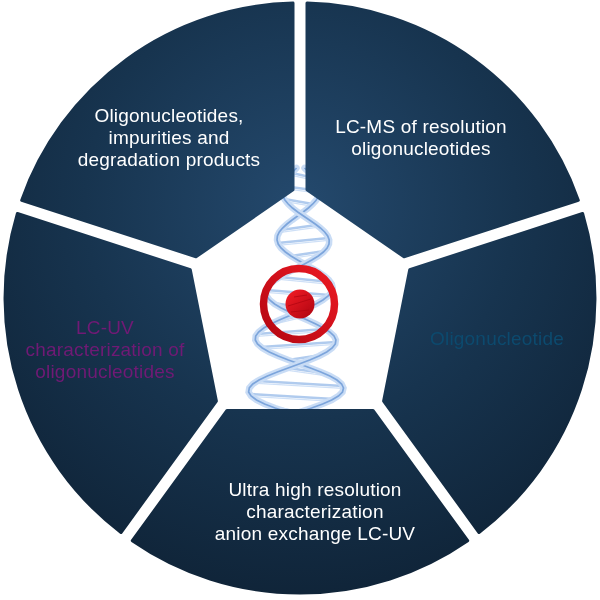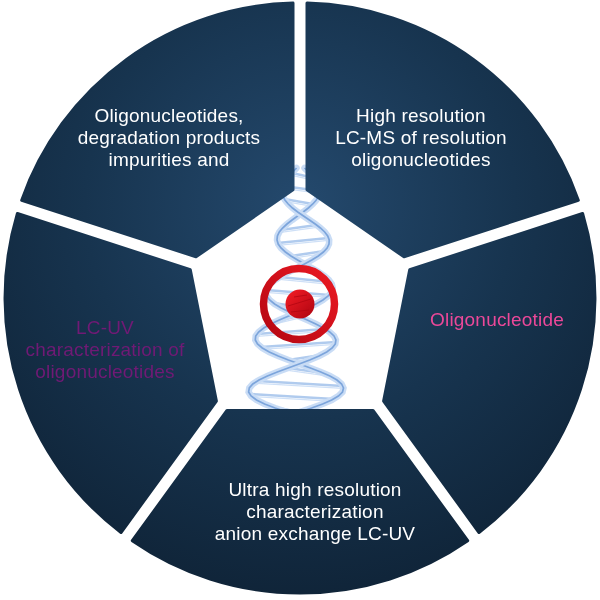--- a/index.html
+++ b/index.html
@@ -100,40 +100,39 @@
       <circle cx="300" cy="304" r="14.5" fill="url(#ballGrad)"></circle>
       <g id="ball-facets">
           <line x1="288" y1="306" x2="311" y2="299" stroke="#b00511" stroke-width="1" opacity="0.75"></line>
           <line x1="291" y1="312" x2="309" y2="310" stroke="#b00511" stroke-width="1" opacity="0.75"></line>
           <line x1="294" y1="297" x2="307" y2="295" stroke="#b00511" stroke-width="1" opacity="0.75"></line>
         </g>
     </g>
   </svg>
 
   <div class="seg-label" style="left: 421px; top: 138px; color: rgb(255, 255, 255);">
-    <span>High resolution</span>
     <span>LC-MS of resolution</span>
     <span>oligonucleotides</span>
   </div>
 
-  <div class="seg-label" style="left: 497px; top: 320px; color: #ec4899;">
+  <div class="seg-label" style="left: 497px; top: 339px; color: #0c4a6e;">
     <span>Oligonucleotide</span>
   </div>
 
   <div class="seg-label" style="left: 303px; top: 512px; color: rgb(255, 255, 255); margin-left: 12px;">
     <span>Ultra high resolution</span>
     <span>characterization</span>
     <span>anion exchange LC-UV</span>
   </div>
 
   <div class="seg-label" style="left: 105px; top: 350px; color: #701a75;">
     <span>LC-UV</span>
     <span>characterization of</span>
     <span>oligonucleotides</span>
   </div>
 
   <div class="seg-label" style="left: 169px; top: 138px; color: rgb(255, 255, 255);">
     <span>Oligonucleotides,</span>
+    <span>impurities and</span>
     <span>degradation products</span>
-    <span>impurities and</span>
   </div>
 
 </div>
 
 </body></html>

